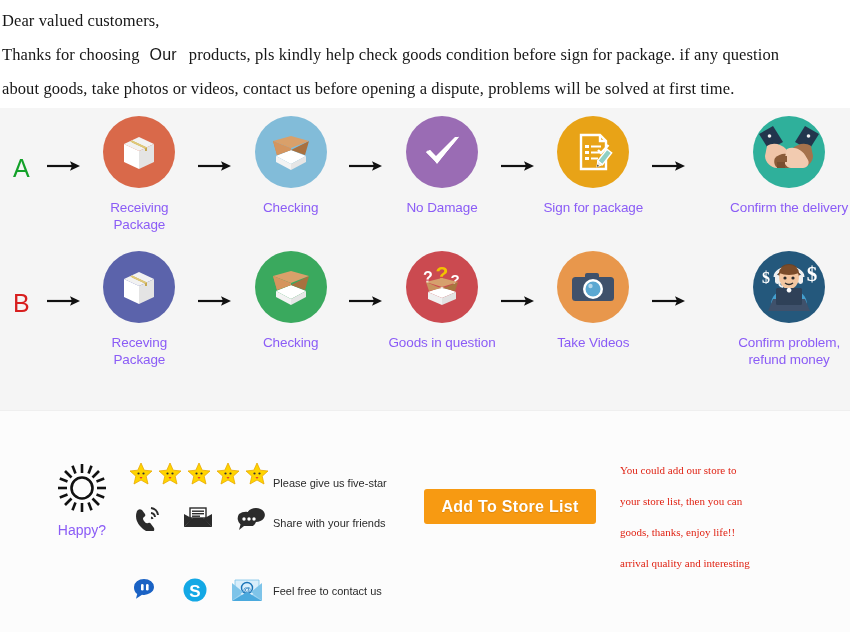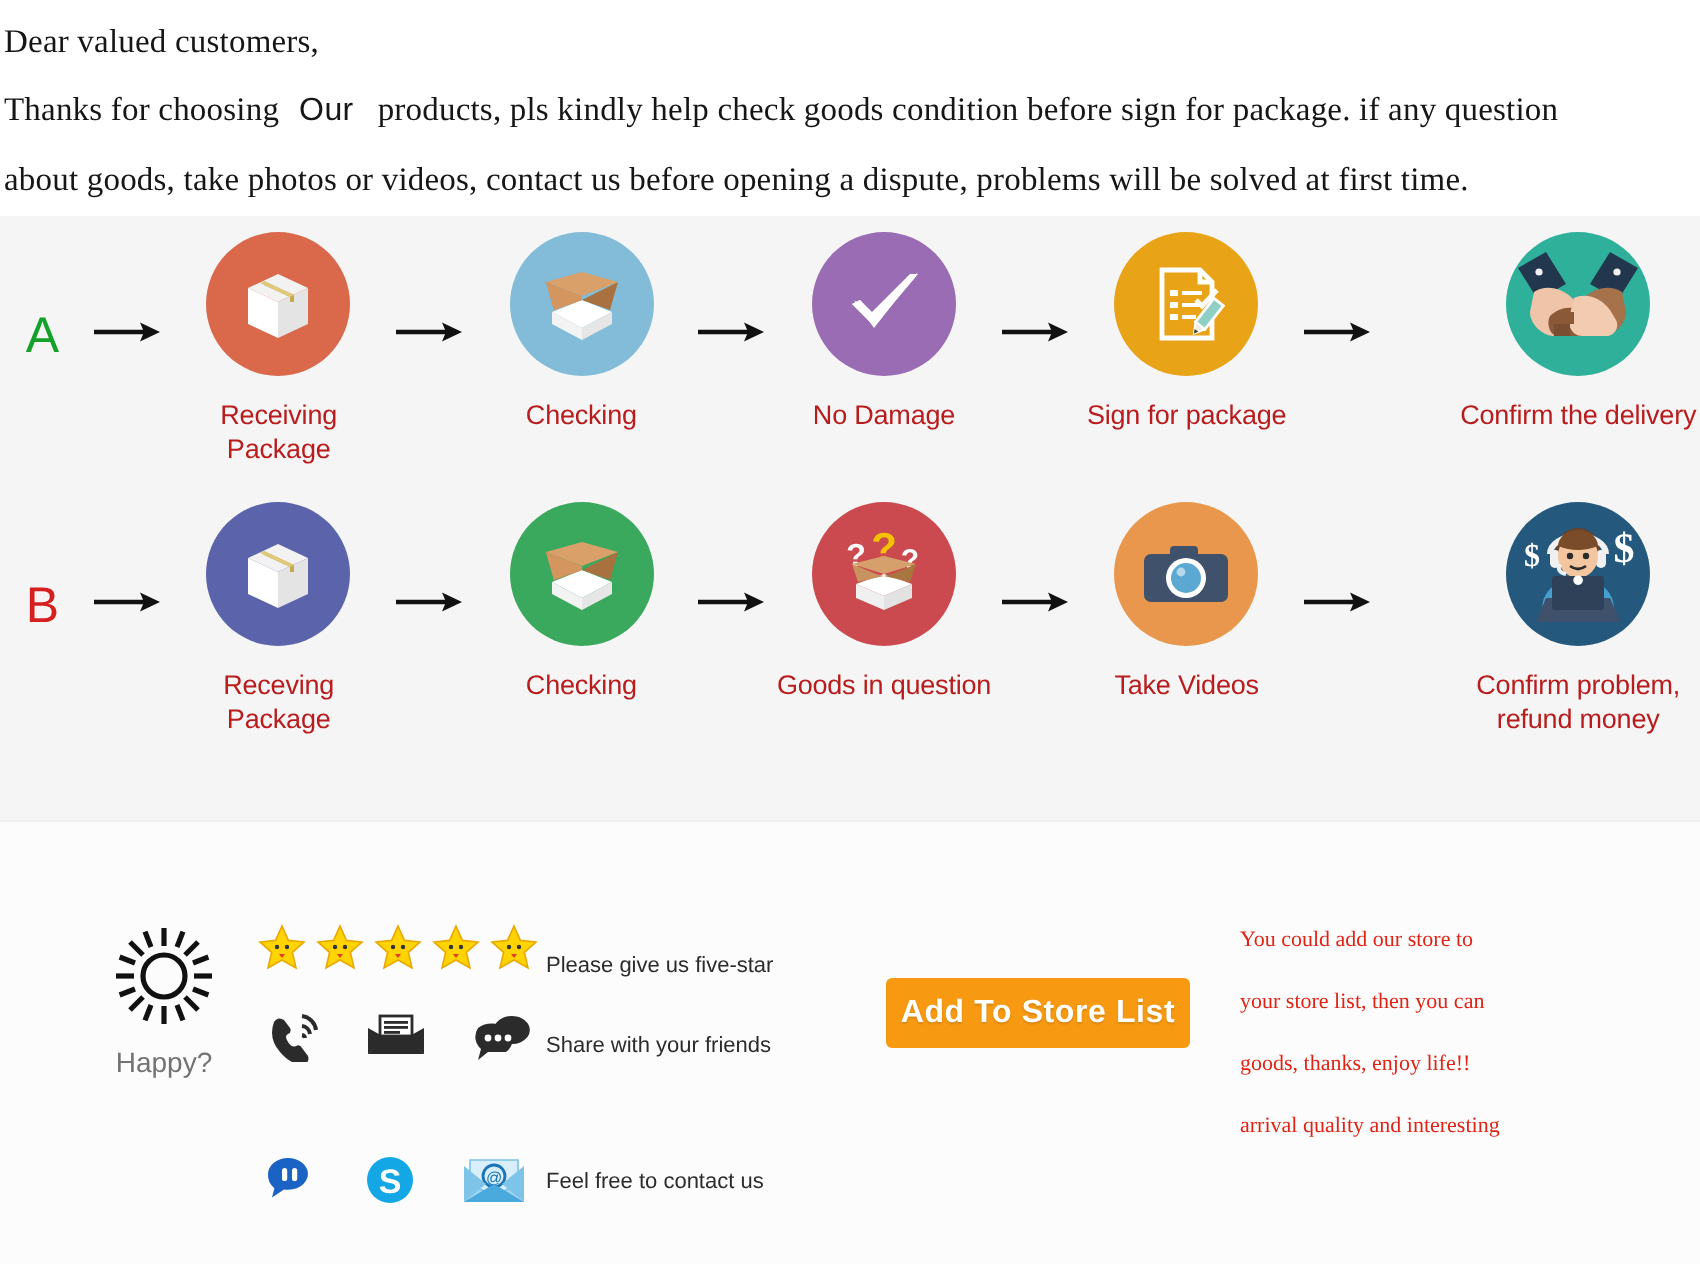--- a/index.html
+++ b/index.html
@@ -102,21 +102,21 @@
     position: relative;
     overflow: hidden;
     display: flex;
     align-items: center;
     justify-content: center;
   }
   .step-label {
     margin-top: 11px;
     font-family: "Liberation Sans", sans-serif;
     font-size: 13.5px;
-    color: #b91c1c;
+    color: #8b5cf6;
     text-align: center;
     line-height: 17px;
     letter-spacing: -0.1px;
     white-space: pre-line;
   }
   .step-wide { width: 132px; margin-left: 38px; }
 
   
   .bottom {
     position: absolute;
@@ -133,21 +133,21 @@
     position: absolute;
     width: 96px;
     text-align: center;
   }
   .mood-happy { left: 34px; top: 460px; }
   .mood-sad { left: 32px; top: 552px; }
   .mood-label {
     margin-top: 2px;
     font-family: "Liberation Sans", sans-serif;
     font-size: 14px;
-    color: #737373;
+    color: #8b5cf6;
   }
 
   .icon-row {
     position: absolute;
     display: flex;
     align-items: center;
   }
   .stars-row { left: 128px; top: 461px; gap: 3px; }
   .contact-row1 { left: 133px; top: 505px; gap: 21px; }
   .contact-row2 { left: 130px; top: 576px; gap: 21px; }
@@ -158,23 +158,23 @@
     font-size: 11px;
     color: #2b2b2b;
     white-space: nowrap;
   }
   .note1 { left: 273px; top: 477px; }
   .note2 { left: 273px; top: 517px; text-align: right; }
   .note3 { left: 273px; top: 585px; }
 
   .store-btn {
     position: absolute;
-    left: 443px;
+    left: 424px;
     top: 489px;
-    width: 152px;
+    width: 172px;
     height: 35px;
     background: #f79a12;
     border: none;
     border-radius: 3px;
     color: #ffffff;
     font-family: "Liberation Sans", sans-serif;
     font-size: 16px;
     font-weight: bold;
     letter-spacing: 0.3px;
     cursor: pointer;

